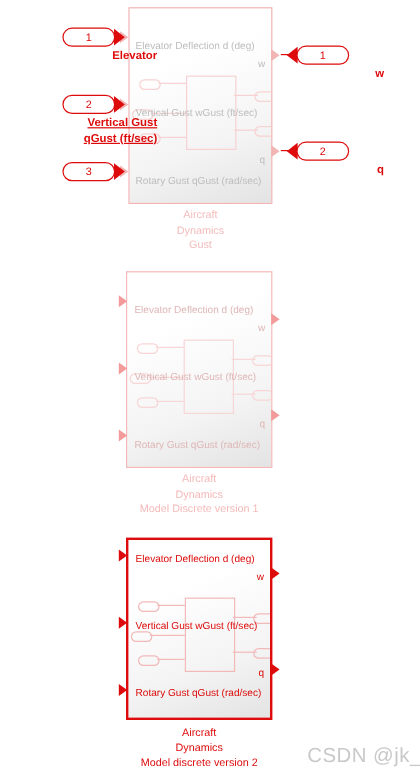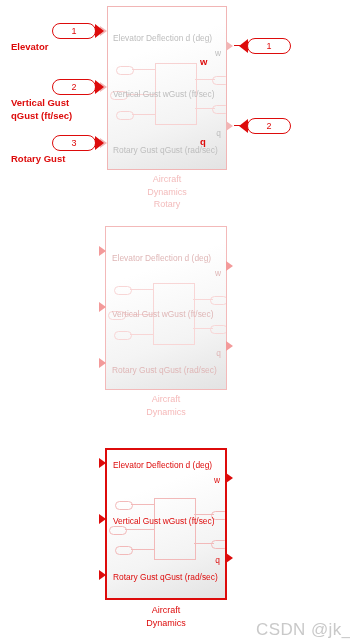--- a/index.html
+++ b/index.html
@@ -112,21 +112,21 @@
   .tri-left{
     width:0;height:0;
     border-top:7px solid transparent;
     border-bottom:7px solid transparent;
     border-right:9px solid #dd0b0b;
     margin-right:-1px;
   }
   .port-name{
     position:absolute;
     width:120px;
-    text-align:left;
+    text-align:right;
     font-size:9.5px;
     line-height:12.5px;
     font-weight:bold;
     color:#dd0b0b;
     white-space:nowrap;
   }
 
   
   .stub{
     position:absolute;
@@ -171,49 +171,48 @@
   <div class="arrow" style="--stroke:#f1b5b5;left:100px;top:26px;"></div>
   <div class="arrow" style="--stroke:#f1b5b5;left:100px;top:82px;"></div>
   <div class="arrow" style="--stroke:#f1b5b5;left:100px;top:138px;"></div>
 
   <div class="arrow" style="--stroke:#f1b5b5;left:226px;top:41px;"></div>
   <div class="arrow" style="--stroke:#f1b5b5;left:226px;top:121px;"></div>
 
   <div class="caption" style="--txt:#f3bcbc;left:67px;top:173px;">
     <div>Aircraft</div>
     <div>Dynamics</div>
-    <div>Rotary</div>
+    <div>Gust</div>
   </div>
 
   <div class="stub" style="left:92px;top:30px;width:10px;"></div>
   <div class="port" style="left:52px;top:23px;">
     <div class="capsule">1</div>
     <div class="tri-right"></div>
   </div>
   <div class="port-name" style="left:11px;top:41px;">
     <div>Elevator</div>
   </div>
 
   <div class="stub" style="left:92px;top:86px;width:10px;"></div>
   <div class="port" style="left:52px;top:79px;">
     <div class="capsule">2</div>
     <div class="tri-right"></div>
   </div>
-  <div class="port-name" style="left:11px;top:97px;">
+  <div class="port-name" style="left:11px;top:97px;text-decoration:underline;">
     <div>Vertical Gust</div>
     <div>qGust (ft/sec)</div>
   </div>
 
   <div class="stub" style="left:92px;top:142px;width:10px;"></div>
   <div class="port" style="left:52px;top:135px;">
     <div class="capsule">3</div>
     <div class="tri-right"></div>
   </div>
   <div class="port-name" style="left:11px;top:153px;">
-    <div>Rotary Gust</div>
   </div>
 
   <div class="stub" style="left:234px;top:45px;width:6px;"></div>
   <div class="port" style="left:239px;top:38px;">
     <div class="tri-left"></div>
     <div class="capsule">1</div>
   </div>
   <div class="port-name" style="left:200px;top:56px;">
     <div>w</div>
   </div>
@@ -249,20 +248,21 @@
   </div>
   <div class="arrow" style="--stroke:#f39a9a;left:99px;top:246px;"></div>
   <div class="arrow" style="--stroke:#f39a9a;left:99px;top:302px;"></div>
   <div class="arrow" style="--stroke:#f39a9a;left:99px;top:358px;"></div>
   <div class="arrow" style="--stroke:#f39a9a;left:226px;top:261px;"></div>
   <div class="arrow" style="--stroke:#f39a9a;left:226px;top:341px;"></div>
 
   <div class="caption" style="--txt:#f5b9b9;left:66px;top:393px;">
     <div>Aircraft</div>
     <div>Dynamics</div>
+    <div>Model Discrete version 1</div>
   </div>
 
   <div class="block solid" style="--stroke:#dd0b0b;--inner:#f2b9b9;--txt:#dd0b0b;left:105px;top:448px;width:122px;height:152px;">
     <div class="inner">
       <div class="core" style="left:47px;top:48px;width:40px;height:60px;"></div>
       <div class="pill" style="left:8px;top:51px;width:16px;"></div>
       <div class="wire" style="left:24px;top:54px;width:23px;"></div>
       <div class="pill" style="left:2px;top:76px;width:16px;"></div>
       <div class="wire" style="left:18px;top:79px;width:29px;"></div>
       <div class="pill" style="left:8px;top:96px;width:16px;"></div>
@@ -280,17 +280,18 @@
   </div>
   <div class="arrow" style="--stroke:#dd0b0b;left:99px;top:458px;"></div>
   <div class="arrow" style="--stroke:#dd0b0b;left:99px;top:514px;"></div>
   <div class="arrow" style="--stroke:#dd0b0b;left:99px;top:570px;"></div>
   <div class="arrow" style="--stroke:#dd0b0b;left:226px;top:473px;"></div>
   <div class="arrow" style="--stroke:#dd0b0b;left:226px;top:553px;"></div>
 
   <div class="caption" style="--txt:#dd0b0b;left:66px;top:604px;">
     <div>Aircraft</div>
     <div>Dynamics</div>
+    <div>Model discrete version 2</div>
   </div>
 
   <div class="watermark" style="left:256px;top:620px;">CSDN @jk_101</div>
 
 </div>
 
 </body></html>

